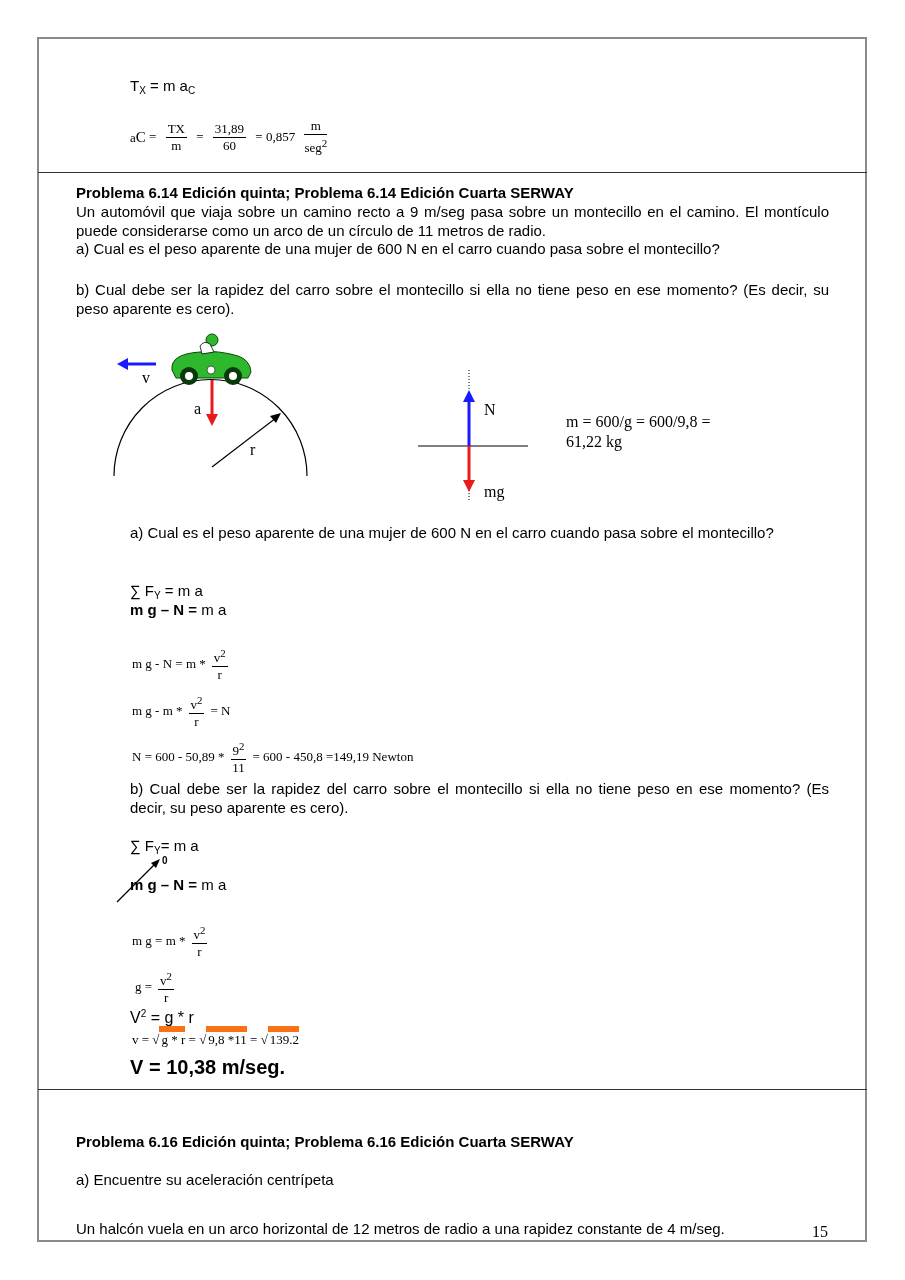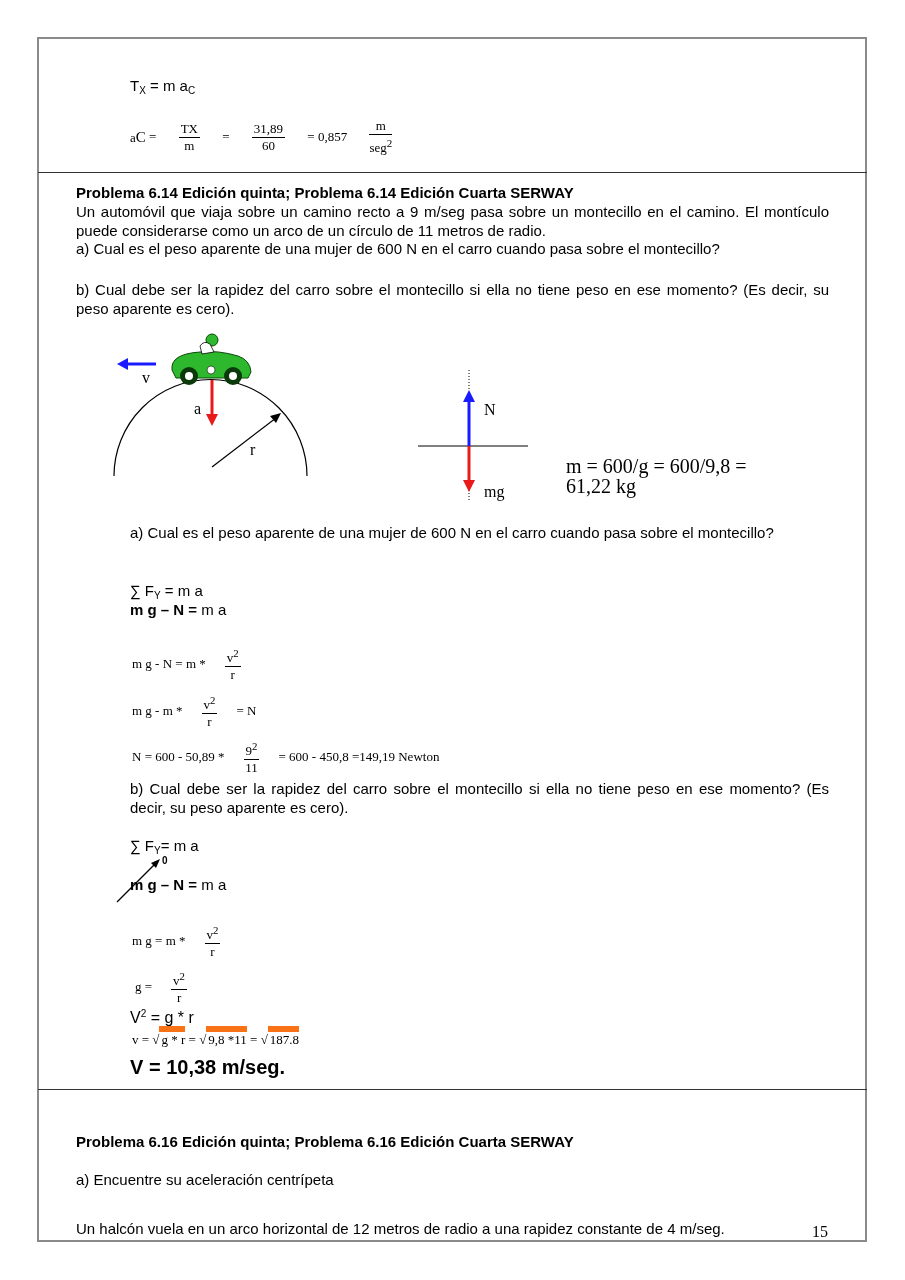--- a/index.html
+++ b/index.html
@@ -5,21 +5,21 @@
   html, body { margin:0; padding:0; background:#ffffff; }
   body { width:905px; height:1280px; position:relative; overflow:hidden; font-family:"Liberation Sans", sans-serif; color:#000; }
   .page-border { position:absolute; left:37px; top:37px; width:830px; height:1205px; border:2px solid #8a8a8a; box-sizing:border-box; }
   .divider { position:absolute; left:38px; width:829px; height:0; border-top:1.5px solid #333; }
   .abs { position:absolute; white-space:nowrap; }
   .sans { font-family:"Liberation Sans", sans-serif; font-size:15px; }
   .serif { font-family:"Liberation Serif", serif; font-size:13px; }
   .bold { font-weight:bold; }
   .para { position:absolute; left:76px; width:753px; font-size:15px; line-height:18.5px; text-align:justify; }
   sub { font-size:10px; vertical-align:-3px; }
-  .frac { display:inline-block; vertical-align:middle; text-align:center; margin:0 19px; }
+  .frac { display:inline-block; vertical-align:middle; text-align:center; margin:0 6px; }
   .frac .num { display:block; border-bottom:1px solid #000; padding:0 2px; line-height:16px; }
   .frac .den { display:block; line-height:16px; }
   .sqrt { border-top:6px solid #f97316; padding-left:2px; }
   .page-number { font-family:"Liberation Serif", serif; font-size:16px;margin-top:16px; }
   svg { position:absolute; overflow:visible; }
   .dlabel { font-family:"Liberation Serif", serif; font-size:16px; }
 </style>
 </head>
 <body>
 
@@ -79,21 +79,21 @@
   <line x1="69" y1="124" x2="69" y2="140" stroke="#000" stroke-width="1" stroke-dasharray="1,2"></line>
   <line x1="18" y1="86" x2="128" y2="86" stroke="#000" stroke-width="1"></line>
   <line x1="69" y1="86" x2="69" y2="40" stroke="#1a1aff" stroke-width="3"></line>
   <polygon points="69,30 63,42 75,42" fill="#1a1aff"></polygon>
   <line x1="69" y1="86" x2="69" y2="122" stroke="#e81a1a" stroke-width="3"></line>
   <polygon points="69,132 63,120 75,120" fill="#e81a1a"></polygon>
   <text class="dlabel" x="84" y="55">N</text>
   <text class="dlabel" x="84" y="137">mg</text>
 </svg>
 
-<div class="abs" style="left:566px; top:412px; font-family:'Liberation Serif', serif; font-size:20px; line-height:20px;margin-top:44px;">
+<div class="abs" style="left:566px; top:412px; font-family:'Liberation Serif', serif; font-size:16px; line-height:20px;">
   <div>m = 600/g = 600/9,8 =</div>
   <div>61,22 kg</div>
 </div>
 
 <div class="para" style="top:524px; text-indent:54px;">a) Cual es el peso aparente de una mujer de 600 N en el carro cuando pasa sobre el montecillo?</div>
 
 <div class="abs sans" style="left:130px; top:582px;">
   <span>∑ F</span><sub>Y</sub><span> = m a</span>
 </div>
 <div class="abs sans" style="left:130px; top:601px;">
@@ -137,21 +137,21 @@
 <div class="abs sans" style="left:130px; top:1008px; font-size:16px;">
   <span>V</span><sup style="font-size:10px;">2</sup><span> = g * r</span>
 </div>
 
 <div class="abs serif" style="left:132px; top:1032px;">
   <span>v  =</span>
   <span>√</span><span class="sqrt">g  *  r</span>
   <span>=</span>
   <span>√</span><span class="sqrt">9,8  *11</span>
   <span>=</span>
-  <span>√</span><span class="sqrt">187.8</span>
+  <span>√</span><span class="sqrt">139.2</span>
 </div>
 
 <div class="abs sans bold" style="left:130px; top:1056px; font-size:20px;">V = 10,38 m/seg.</div>
 
 <div class="para bold" style="top:1133px;">Problema 6.16 Edición quinta; Problema 6.16 Edición Cuarta  SERWAY</div>
 <div class="para" style="top:1220px;">Un halcón vuela en un arco horizontal de 12 metros de radio a una rapidez constante de 4 m/seg.</div>
 <div class="para" style="top:1171px;">a) Encuentre su aceleración centrípeta</div>
 
 <div class="abs page-number" style="left:812px; top:1207px;">15</div>
 

